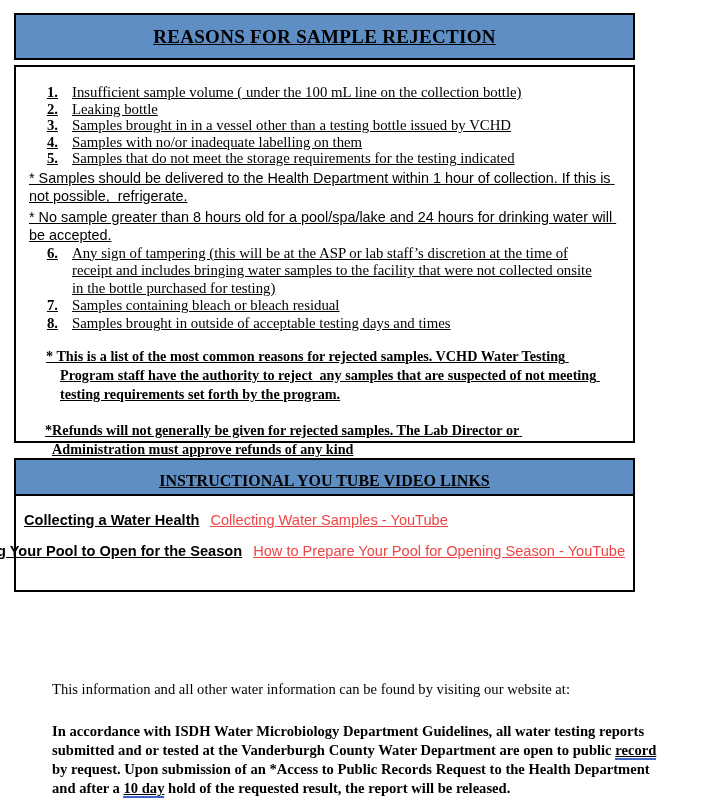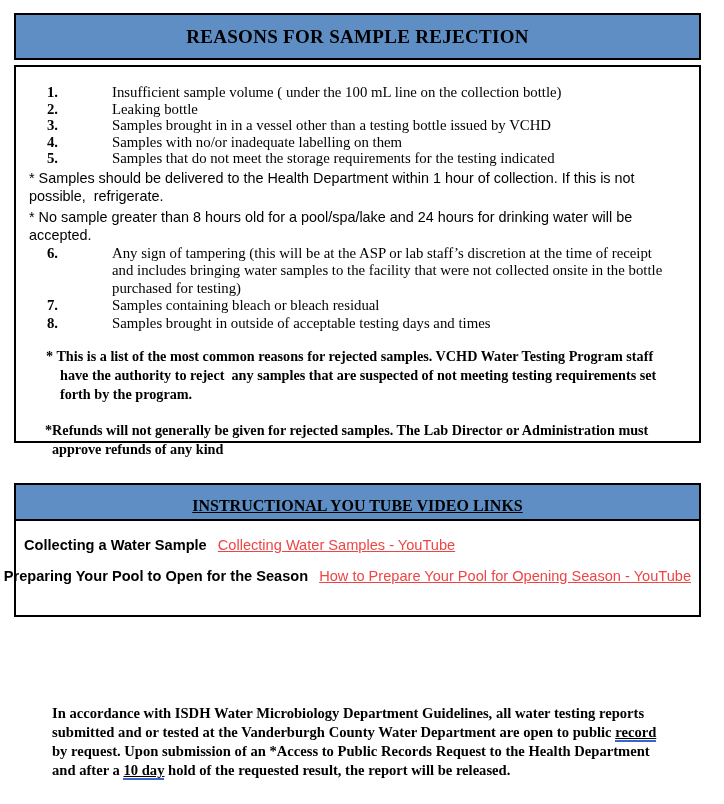--- a/index.html
+++ b/index.html
@@ -1,38 +1,38 @@
 <!DOCTYPE html>
 <html><head>
 <meta charset="utf-8">
 <style>
   html,body{margin:0;padding:0;background:#ffffff;}
   .page{position:relative;width:724px;height:804px;background:#ffffff;overflow:hidden;
         font-family:"Liberation Serif","DejaVu Serif",serif;color:#000;}
 
   
-  .sec{position:absolute;left:14px;width:687px;}
+  .sec{position:absolute;left:14px;width:621px;text-decoration:underline;}
   .sec1{top:13px;}
-  .sec2{top:483px;border-radius:7px;}
+  .sec2{top:458px;border-radius:7px;}
   .hdr{box-sizing:border-box;background:#5E8EC4;border:2px solid #000;text-align:center;}
   .hdr1{height:47px;display:flex;align-items:center;justify-content:center;
         font-weight:bold;font-size:19px;letter-spacing:.3px;}
   .hdr2{height:38px;display:flex;align-items:flex-end;justify-content:center;
         font-weight:bold;font-size:16px;padding-bottom:4px;}
   .hdr2 .ttl{text-decoration:underline;}
   .body1{box-sizing:border-box;margin-top:5px;border:2px solid #000;height:378px;
          padding:17px 10px 0 10px;background:#fff;}
   .body2{box-sizing:border-box;border:2px solid #000;border-top:none;height:96px;
          padding:16px 8px 0 8px;background:#fff;}
 
   
   .li{display:flex;font-size:14.8px;line-height:16.6px;}
   .list2 .li{line-height:17.6px;}
   .li .num{font-weight:bold;width:32px;min-width:32px;text-align:right;margin-right:14px;}
-  .li .txt{padding-right:18px;margin-left:40px;}
+  .li .txt{padding-right:18px;}
 
   
   .sans-note{font-family:"Liberation Sans","DejaVu Sans",sans-serif;
              font-size:14.4px;line-height:18.4px;margin:2px 0 0 0;padding-left:3px;
              white-space:pre-wrap;}
 
   
   .bn{font-weight:bold;font-size:14.2px;line-height:19px;margin:12px;white-space:pre-wrap;}
   .bn1{margin-top:14px;padding-left:22px;text-indent:-14px;}
   .bn2{margin-top:17px;padding-left:14px;text-indent:-7px;}
@@ -109,27 +109,28 @@
 
     </div>
   </section>
 
   <section class="sec sec2">
     <div class="hdr hdr2">
       <span class="ttl">INSTRUCTIONAL YOU TUBE VIDEO LINKS</span>
     </div>
     <div class="body2">
       <div class="vrow">
-        <span class="vlabel">Collecting a Water Sample</span>
+        <span class="vlabel">Collecting a Water Health</span>
         <a class="link">Collecting Water Samples - YouTube</a>
       </div>
       <div class="vrow r2">
         <span class="vlabel">Preparing Your Pool to Open for the Season</span>
         <a class="link">How to Prepare Your Pool for Opening Season - YouTube</a>
       </div>
     </div>
   </section>
 
   <div class="footer">
+    <p class="intro">This information and all other water information can be found by visiting our website at:</p>
     <p class="legal"><span>In accordance with ISDH Water Microbiology Department Guidelines, all water testing reports submitted and or tested at the Vanderburgh County Water Department are open to public </span><span class="ublue">record</span><span> by request. Upon submission of an *Access to Public Records Request to the Health Department and after a </span><span class="ublue">10 day</span><span> hold of the requested result, the report will be released.</span></p>
   </div>
 
 </div>
 
 </body></html>

